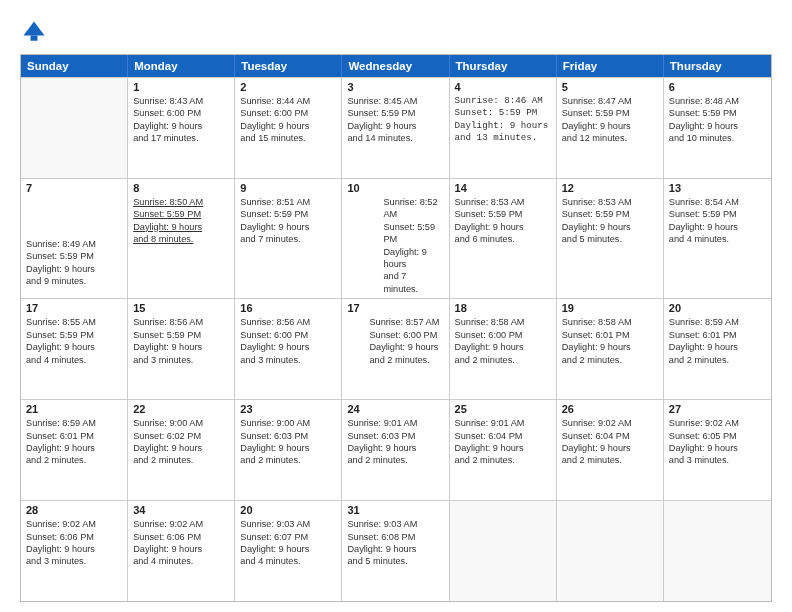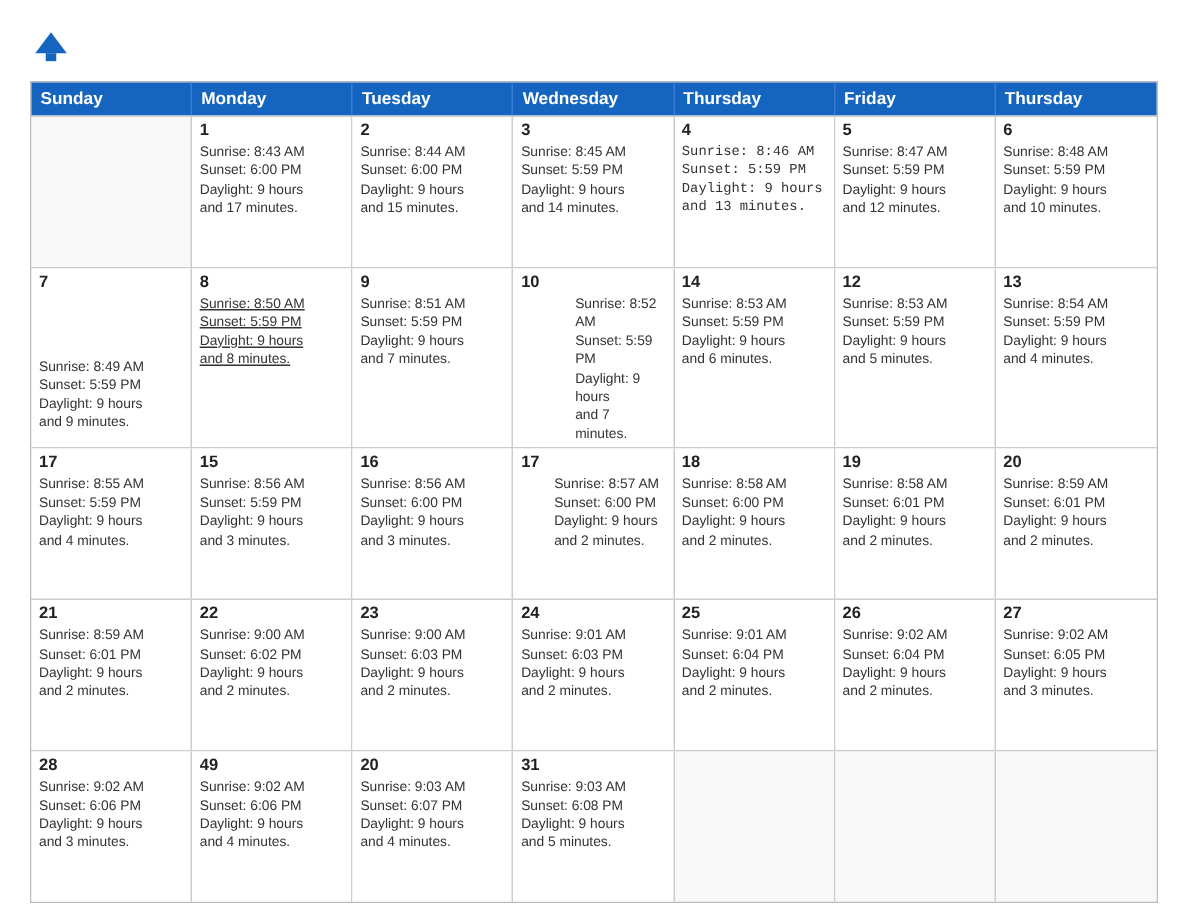--- a/index.html
+++ b/index.html
@@ -347,21 +347,21 @@
         </div>
         <div class="cal-row">
           <div class="cal-cell">
             <span class="day-num">28</span>
             <div class="cell-text" style="white-space: pre-line;">Sunrise: 9:02 AM
 Sunset: 6:06 PM
 Daylight: 9 hours
 and 3 minutes.</div>
           </div>
           <div class="cal-cell">
-            <span class="day-num">49</span>
+            <span class="day-num">34</span>
             <div class="cell-text" style="white-space: pre-line;">Sunrise: 9:02 AM
 Sunset: 6:06 PM
 Daylight: 9 hours
 and 4 minutes.</div>
           </div>
           <div class="cal-cell">
             <span class="day-num">20</span>
             <div class="cell-text" style="white-space: pre-line;">Sunrise: 9:03 AM
 Sunset: 6:07 PM
 Daylight: 9 hours

